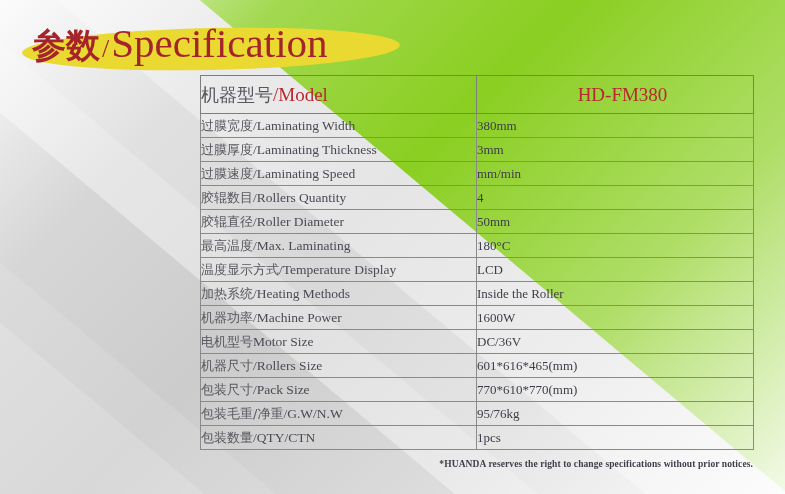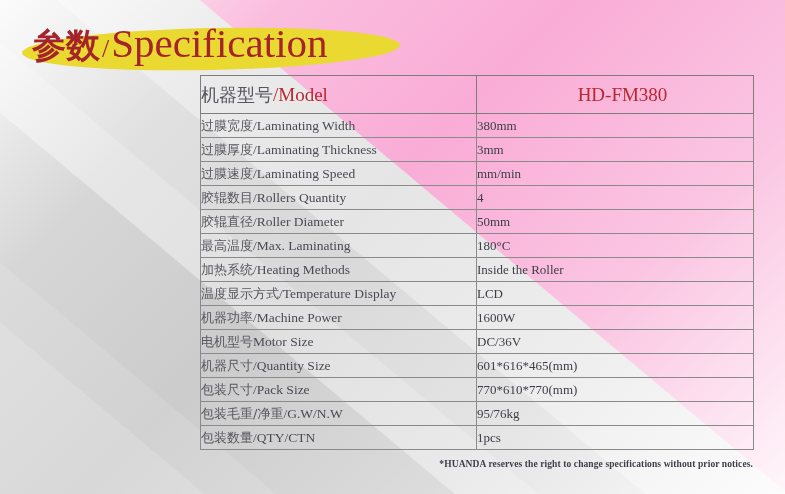--- a/index.html
+++ b/index.html
@@ -11,21 +11,21 @@
     height: 494px;
     overflow: hidden;
     font-family: "Liberation Serif", "DejaVu Serif", serif;
     background: #ffffff;
   }
 
   #page {
     position: relative;
     width: 785px;
     height: 494px;
-    background: #f9a8d4;
+    background: #84cc16;
     overflow: hidden;
   }
 
   
   .bg-bands {
     position: absolute;
     inset: 0;
     overflow: hidden;
     pointer-events: none;
   }
@@ -204,37 +204,37 @@
         </tr>
         <tr class="row">
           <td class="label-cell"><span class="cn">胶辊直径</span><span>/Roller Diameter</span></td>
           <td class="value-cell">50mm</td>
         </tr>
         <tr class="row">
           <td class="label-cell"><span class="cn">最高温度</span><span>/Max. Laminating</span></td>
           <td class="value-cell">180°C</td>
         </tr>
         <tr class="row">
+          <td class="label-cell"><span class="cn">温度显示方式</span><span>/Temperature Display</span></td>
+          <td class="value-cell">LCD</td>
+        </tr>
+        <tr class="row">
           <td class="label-cell"><span class="cn">加热系统</span><span>/Heating Methods</span></td>
           <td class="value-cell">Inside the Roller</td>
         </tr>
         <tr class="row">
-          <td class="label-cell"><span class="cn">温度显示方式</span><span>/Temperature Display</span></td>
-          <td class="value-cell">LCD</td>
-        </tr>
-        <tr class="row">
           <td class="label-cell"><span class="cn">机器功率</span><span>/Machine Power</span></td>
           <td class="value-cell">1600W</td>
         </tr>
         <tr class="row">
           <td class="label-cell"><span class="cn">电机型号</span><span>Motor Size</span></td>
           <td class="value-cell">DC/36V</td>
         </tr>
         <tr class="row">
-          <td class="label-cell"><span class="cn">机器尺寸</span><span>/Quantity Size</span></td>
+          <td class="label-cell"><span class="cn">机器尺寸</span><span>/Rollers Size</span></td>
           <td class="value-cell">601*616*465(mm)</td>
         </tr>
         <tr class="row">
           <td class="label-cell"><span class="cn">包装尺寸</span><span>/Pack Size</span></td>
           <td class="value-cell">770*610*770(mm)</td>
         </tr>
         <tr class="row">
           <td class="label-cell"><span class="cn">包装毛重/净重</span><span>/G.W/N.W</span></td>
           <td class="value-cell">95/76kg</td>
         </tr>

